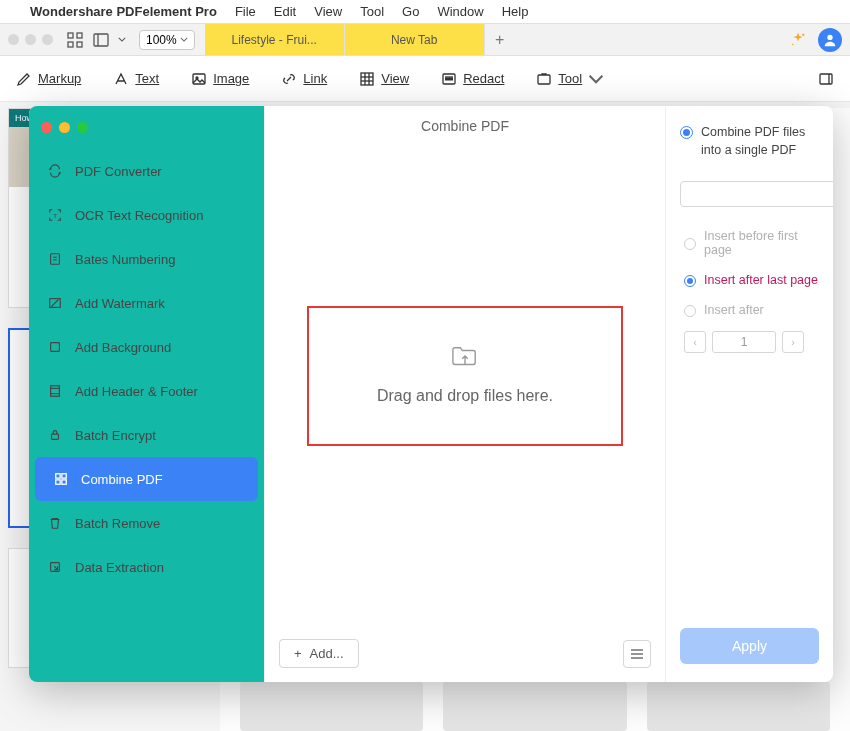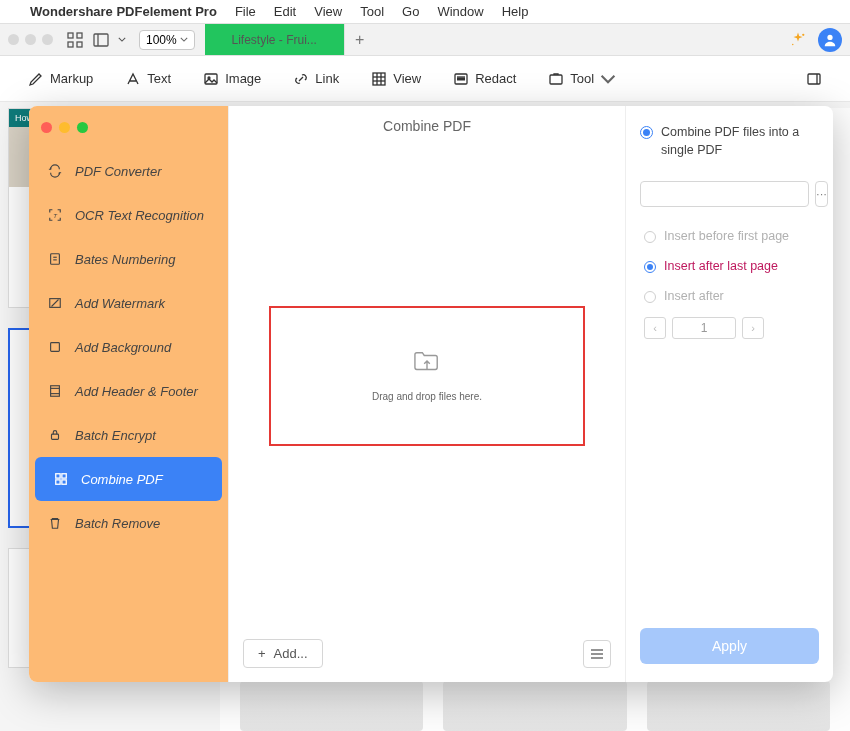--- a/index.html
+++ b/index.html
@@ -11,62 +11,62 @@
 .mac-menubar .app-name { font-weight: 700; }
 
 
 .topbar { height: 32px; background: #f2f2f2; display: flex; align-items: center; padding: 0 8px; border-bottom: 1px solid #e0e0e0; }
 .traffic-dots { display: flex; gap: 6px; margin-right: 12px; }
 .traffic-dots span { width: 11px; height: 11px; border-radius: 50%; background: #d8d8d8; display:inline-block; }
 .view-controls { display: flex; align-items: center; gap: 6px; margin-right: 12px; }
 .view-controls .icon-btn { width: 20px; height: 20px; display:flex; align-items:center; justify-content:center; color:#555; }
 .zoom { border: 1px solid #c9c9c9; border-radius: 4px; padding: 2px 6px; font-size: 12px; background:#fff; display:flex; align-items:center; gap:3px; }
 .tabs { display: flex; flex: 1; height: 100%; margin-left: 10px; }
-.tab { flex: 0 0 140px; display: flex; align-items: center; justify-content: center; font-size: 12px; color: #555; border-right: 1px solid #e0e0e0; height:100%; background:#22c55e; }
+.tab { flex: 0 0 140px; display: flex; align-items: center; justify-content: center; font-size: 12px; color: #555; border-right: 1px solid #e0e0e0; height:100%; background:#fde047; }
 .tab.active { background: #fff; color:#333; }
 .tab-add { width: 30px; display:flex; align-items:center; justify-content:center; color:#777; font-size:16px; }
 .sparkle { width: 24px; height:24px; display:flex; align-items:center; justify-content:center; color:#f5a623; margin: 0 8px; }
 .avatar { width: 24px; height: 24px; border-radius: 50%; background: #3b82f6; display:flex; align-items:center; justify-content:center; color:#fff; font-size:12px; margin-left:auto; }
 
 
-.ribbon { height: 46px; background: #fff; display: flex; align-items: center; padding: 0 28px; gap: 32px; border-bottom: 1px solid #e9e9e9; font-size: 13px; color:#333; }
+.ribbon { height: 46px; background: #fff; display: flex; align-items: center; padding: 0 16px; gap: 32px; border-bottom: 1px solid #e9e9e9; font-size: 13px; color:#333;text-decoration:underline; }
 .ribbon-item { display:flex; align-items:center; gap:6px; }
 .ribbon-item svg, .ribbon-item .ri { width:16px; height:16px; }
 .ribbon-spacer { flex:1; }
 
 
 .bg-sidebar { position:absolute; left:8px; top:108px; width:200px; }
 .thumb { width: 160px; height: 200px; background:#fff; border:1px solid #ddd; margin-bottom:20px; overflow:hidden; }
 .thumb.sel { border: 2px solid #2563eb; }
 .thumb-header { background:#0e7a7a; color:#fff; font-size:9px; padding:4px 6px; }
 .thumb-img { background:#d9d2c5; height:60px; }
 .bg-content { position:absolute; left:220px; right:0; top:108px; bottom:0; background:#fdfdfd; overflow:hidden; }
 
 
 .modal { position:absolute; left:29px; top:106px; width:804px; height:576px; background:#fff; border-radius:8px; box-shadow:0 10px 40px rgba(0,0,0,0.25); display:flex; overflow:hidden; }
-.modal-left { width:200px; background:#fdba74; border-right:1px solid #eee; padding-top:8px; position:relative;font-style:italic; }
+.modal-left { width:236px; background:#14b8a6; border-right:1px solid #eee; padding-top:8px; position:relative; }
 .modal-traffic { display:flex; gap:7px; padding:8px 12px 16px; }
 .modal-traffic span { width:11px; height:11px; border-radius:50%; display:inline-block; }
 .modal-traffic .r { background:#ff5f57; }
 .modal-traffic .y { background:#febc2e; }
 .modal-traffic .g { background:#28c840; }
 .nav-item { display:flex; align-items:center; gap:12px; padding:14px 18px; font-size:13px; color:#444; cursor:pointer; }
 .nav-item.selected { background:#3b82f6; color:#fff; border-radius:6px; margin:0 6px; }
 .nav-icon { width:16px; height:16px; display:flex; align-items:center; justify-content:center; }
 
 .modal-center { flex:1; display:flex; flex-direction:column; position:relative; }
 .modal-title { text-align:center; font-size:14px; color:#666; padding:12px 0; }
 .dropzone { margin: 160px auto 0; width:316px; height:140px; border:2px solid #e53935; display:flex; flex-direction:column; align-items:center; justify-content:center; gap:14px; }
 .dropzone .folder-icon { color:#888; }
-.dropzone .dz-text { text-align:center; font-size:10px; color:#666; line-height:1.5; }
+.dropzone .dz-text { text-align:center; font-size:16px; color:#666; line-height:1.5; }
 .center-footer { position:absolute; bottom:14px; left:14px; right:14px; display:flex; justify-content:space-between; align-items:center; }
 .add-btn { border:1px solid #d6d6d6; border-radius:4px; padding:6px 14px; font-size:13px; color:#555; background:#fff; display:flex; align-items:center; gap:8px; }
 .hamburger { width:28px; height:28px; border:1px solid #d6d6d6; border-radius:4px; display:flex; align-items:center; justify-content:center; color:#666; }
 
-.modal-right { width:208px; border-left:1px solid #eee; padding:18px 14px; font-size:12.5px; color:#444; display:flex; flex-direction:column; }
+.modal-right { width:168px; border-left:1px solid #eee; padding:18px 14px; font-size:12.5px; color:#444; display:flex; flex-direction:column; }
 .radio-row { display:flex; align-items:flex-start; gap:8px; margin-bottom:16px; line-height:1.4; }
 .radio { width:13px; height:13px; border:1px solid #3b82f6; border-radius:50%; flex-shrink:0; margin-top:2px; display:flex; align-items:center; justify-content:center; }
 .radio.checked::after { content:""; width:7px; height:7px; background:#3b82f6; border-radius:50%; }
 .radio.plain { border-color:#b5b5b5; }
 .sub-field { margin:6px 0 14px 0; display:flex; gap:6px; }
 .sub-field input { flex:1; border:1px solid #d6d6d6; border-radius:4px; height:26px; padding:0 6px; font-size:12px; }
 .sub-field .browse { width:26px; height:26px; border:1px solid #d6d6d6; border-radius:4px; display:flex; align-items:center; justify-content:center; color:#777; font-size:11px; }
 .sub-radio { display:flex; align-items:center; gap:8px; margin:8px 0 8px 4px; color:#b1b1b1; font-size:12.5px; }
 .sub-radio.on { color:#be185d; }
 .sub-radio.on .radio { border-color:#3b82f6; }
@@ -128,20 +128,23 @@
   <div class="zoom">
     <span>100%</span>
     <svg viewBox="0 0 10 6" width="8" height="5" fill="none" stroke="#666" stroke-width="1.3">
         <polyline points="1,1 5,5 9,1"></polyline>
       </svg>
   </div>
   <div class="tabs">
     <div class="tab">
         <span>Lifestyle - Frui...</span>
       </div>
+    <div class="tab">
+        <span>New Tab</span>
+      </div>
     <div class="tab-add">+</div>
   </div>
   <div class="sparkle">
     <svg viewBox="0 0 24 24" width="18" height="18" fill="#f5a623">
         <path d="M12 2l1.5 4.5L18 8l-4.5 1.5L12 14l-1.5-4.5L6 8l4.5-1.5z"></path>
         <circle cx="19" cy="5" r="1.5"></circle>
         <circle cx="5" cy="18" r="1"></circle>
       </svg>
   </div>
   <div class="avatar">
@@ -317,20 +320,29 @@
         </span>
       <span>Combine PDF</span>
     </div>
     <div class="nav-item">
       <span class="nav-icon">
           <svg viewBox="0 0 16 16" width="14" height="14" fill="none" stroke="currentColor" stroke-width="1.3">
             <path d="M3 4h10M5 4V3h6v1M4 4l1 10h6l1-10"></path>
           </svg>
         </span>
       <span>Batch Remove</span>
+    </div>
+    <div class="nav-item">
+      <span class="nav-icon">
+          <svg viewBox="0 0 16 16" width="14" height="14" fill="none" stroke="currentColor" stroke-width="1.3">
+            <rect x="3" y="3" width="10" height="10" rx="1"></rect>
+            <path d="M7 7l4 4M11 7v4h-4"></path>
+          </svg>
+        </span>
+      <span>Data Extraction</span>
     </div>
   </div>
 
   <div class="modal-center">
     <div class="modal-title">Combine PDF</div>
 
     <div class="dropzone">
       <div class="folder-icon">
         <svg viewBox="0 0 32 28" width="30" height="26" fill="none" stroke="#999" stroke-width="1.5">
           <path d="M3 8V6a2 2 0 012-2h6l2 3h12a2 2 0 012 2v11a2 2 0 01-2 2H5a2 2 0 01-2-2V8z"></path>

